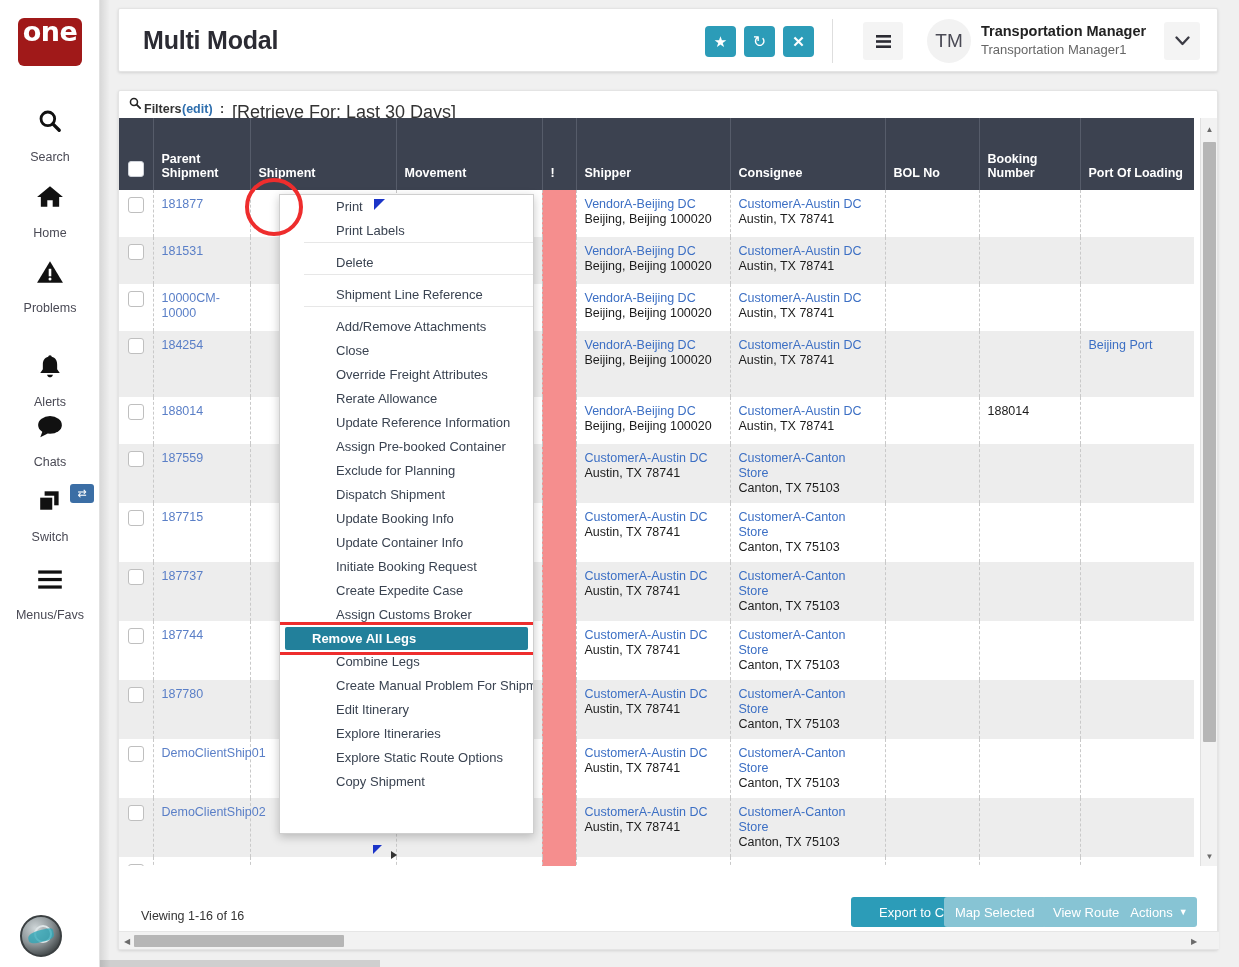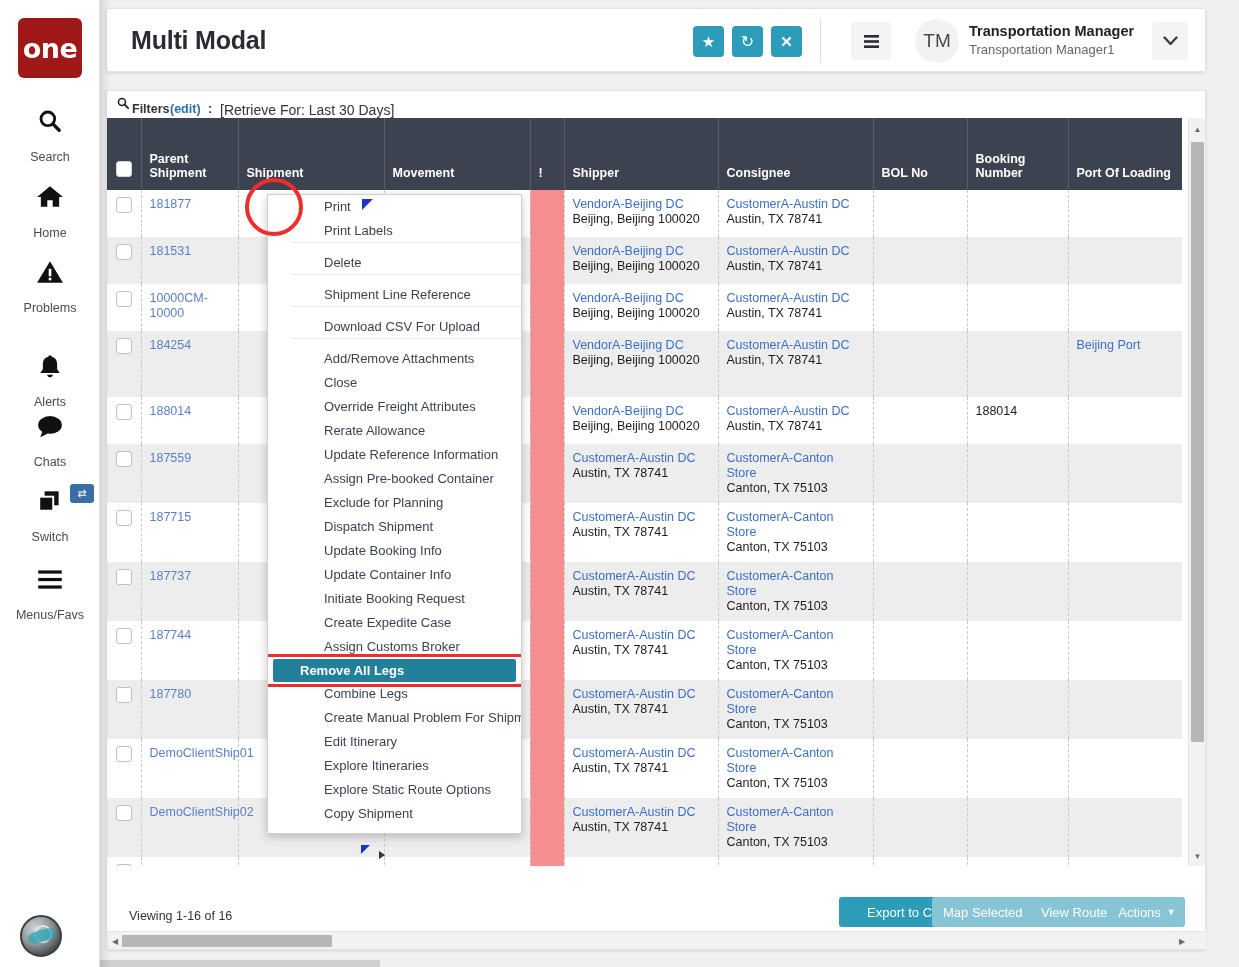--- a/index.html
+++ b/index.html
@@ -20,24 +20,24 @@
     border-right: 1px solid #e2e2e2;
     z-index: 30;
   }
   #sidebar-shadow {
     position:absolute; left:100px; top:0; width:10px; height:967px;
     background: linear-gradient(to right, rgba(0,0,0,0.10), rgba(0,0,0,0));
     z-index: 29;
   }
   .logo-box {
     position: absolute; left: 18px; top: 18px;
-    width: 64px; height: 60px;
+    width: 64px; height: 48px;
     background: #a01919;
     border-radius: 6px;
-    display:flex; align-items:center; justify-content:center;
+    display:flex; justify-content:center;
   }
   .logo-text {
     color:#fff; font-size:27px; font-weight:bold;
     letter-spacing:-0.5px; line-height:1;
     font-family:"DejaVu Sans", sans-serif;
   }
   .nav-item {
     position:absolute; left:0; width:100px;
     text-align:center; cursor:pointer;
   }
@@ -65,21 +65,21 @@
   .globe-btn:before {
     content:""; position:absolute; left:12px; top:8px;
     width:14px; height:14px; border:2px solid #dfe6e8; border-radius:50%;
   }
   #taskbar {
     position:absolute; left:0; top:960px; width:380px; height:7px;
     background:#cfcfcf;
   }
 
   
-  #main { position:absolute; left:96px; top:0; width:1129px; height:773px; }
+  #main { position:absolute; left:108px; top:0; width:1129px; height:773px; }
 
   .card {
     position:absolute; background:#fff;
     border:1px solid #e4e4e4;
     box-shadow: 0 1px 3px rgba(0,0,0,.12);
   }
   
   #headerCard { left:10px; top:8px; width:1100px; height:64px; border-radius:2px;}
   #pageTitle {
     position:absolute; left:24px; top:17px;
@@ -118,21 +118,21 @@
 
   
   #bodyCard { left:10px; top:90px; width:1100px; height:860px; border-radius:2px; }
 
   
   #filtersBar { position:absolute; left:0; top:0; width:1100px; height:27px; }
   #filterIcon { position:absolute; left:10px; top:6px; font-size:13px; color:#333; }
   #filterLabel { position:absolute; left:25px; top:11px; font-size:12.5px; font-weight:bold; color:#333; }
   #filterEdit  { position:absolute; left:63px; top:11px; font-size:12.5px; font-weight:bold; color:#2f6fae; cursor:pointer; }
   #filterColon { position:absolute; left:101px; top:11px; font-size:12.5px; font-weight:bold; color:#333; }
-  #filterRetrieve { position:absolute; left:113px; top:11px; font-size:14px; color:#333; white-space:nowrap; }
+  #filterRetrieve { position:absolute; left:113px; top:11px; font-size:18px; color:#333; white-space:nowrap; }
 
   
   #gridWrap {
     position:absolute; left:0; top:27px; width:1100px; height:748px;
     overflow:hidden;
   }
   table.grid { border-collapse:collapse; table-layout:fixed; width:1075px; }
   table.grid th {
     background:#3c4250; color:#ffffff;
     font-size:12.5px; font-weight:bold;
@@ -606,21 +606,20 @@
         <span>Actions</span>
         <span class="caret">▼</span>
       </div>
     </div>
 
     <div id="ctxMenu">
         <div class="mi">Print</div>
         <div class="mi sep pad">Print Labels</div>
         <div class="mi sep pad">Delete</div>
         <div class="mi sep pad">Shipment Line Reference</div>
-        <div class="mi sep pad">Download CSV For Upload</div>
         <div class="mi">Add/Remove Attachments</div>
         <div class="mi">Close</div>
         <div class="mi">Override Freight Attributes</div>
         <div class="mi">Rerate Allowance</div>
         <div class="mi">Update Reference Information</div>
         <div class="mi">Assign Pre-booked Container</div>
         <div class="mi">Exclude for Planning</div>
         <div class="mi">Dispatch Shipment</div>
         <div class="mi">Update Booking Info</div>
         <div class="mi">Update Container Info</div>

